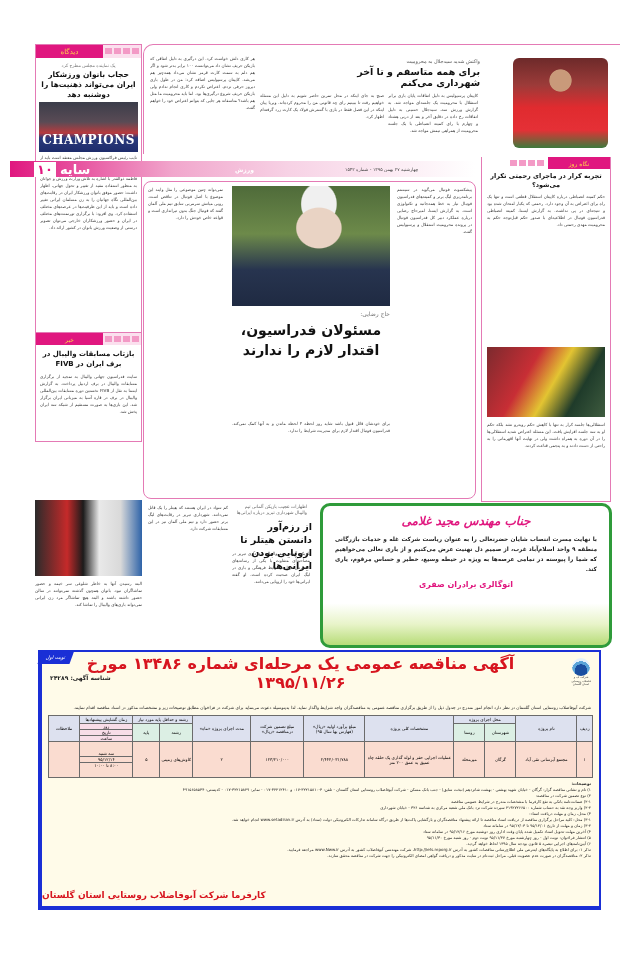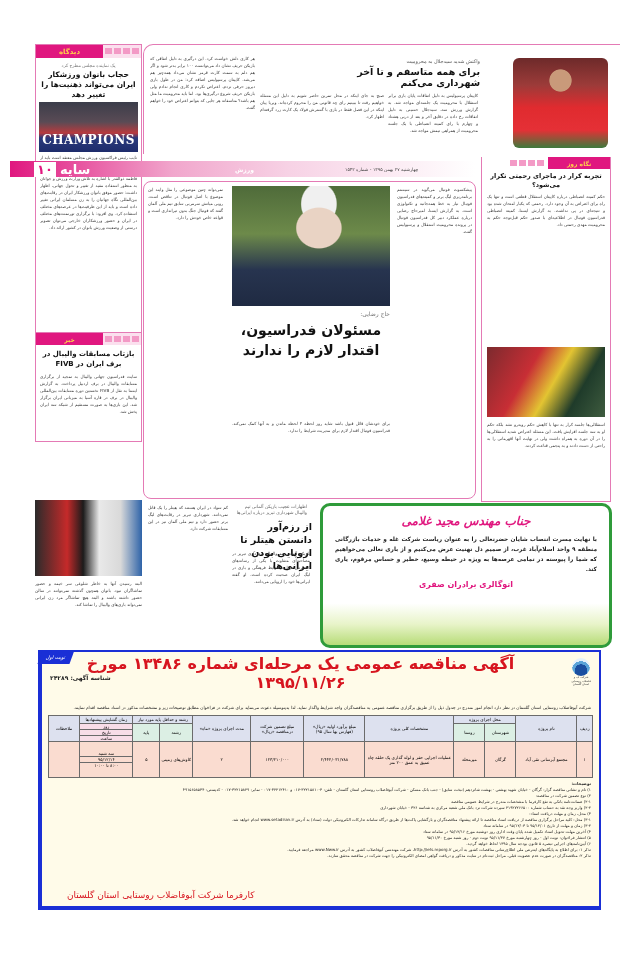--- a/index.html
+++ b/index.html
@@ -1,20 +1,20 @@
 <!DOCTYPE html>
 <html><head>
 <meta charset="utf-8">
 <style>
   * { box-sizing: border-box; margin: 0; padding: 0; }
   body { width: 620px; height: 958px; background: #fff; font-family: "DejaVu Sans", sans-serif; position: relative; overflow: hidden; direction: rtl; }
   .abs { position: absolute; }
   .txt { font-size: 4.2px; line-height: 7px; color: #333; text-align: justify; overflow: hidden; }
   .frame { border: 1.5px solid #e47ab5; }
-  .deco-head { background: #e0177f; color: #ffd24a; font-size: 7px; font-weight: bold; display:flex; align-items:center; justify-content:center; height: 13px; }
+  .deco-head { background: #e0177f; color: #ffd24a; font-size: 7px; font-weight: normal; display:flex; align-items:center; justify-content:center; height: 13px; }
   .deco-sq { display:flex; gap:2px; }
   .deco-sq span { width: 7px; height: 6px; background: #f39ac6; display:block; }
   .photo { overflow: hidden; }
   .head-big { font-weight: bold; color: #111; text-align: center; }
   table { border-collapse: collapse; width: 100%; font-size: 4.3px; }
   td, th { border: 1px solid #6b6b6b; text-align: center; padding: 1px; font-weight: normal; }
 </style>
 </head>
 <body>
 
@@ -22,21 +22,21 @@
   <div style="display:flex;height:13px;">
     <div class="deco-sq" style="padding:3px 2px;background:#fbe0ee;">
         <span></span>
         <span></span>
         <span></span>
         <span></span>
       </div>
     <div class="deco-head" style="flex:1;">دیدگاه</div>
   </div>
   <div style="font-size:4.5px;color:#777;text-align:center;margin-top:5px;">یک نماینده مجلس مطرح کرد</div>
-  <div class="head-big" style="font-size:7.5px;line-height:10px;margin:2px 3px;">حجاب بانوان ورزشکار ایران می‌تواند ذهنیت‌ها را تغییر دهد</div>
+  <div class="head-big" style="font-size:7.5px;line-height:10px;margin:2px 3px;">حجاب بانوان ورزشکار ایران می‌تواند ذهنیت‌ها را دوشنبه دهد</div>
   <div class="photo" style="margin:2px 3px;height:50px;background:linear-gradient(180deg,#3b3d4a 0%,#5a4b55 40%,#b93a3e 62%,#2a3a7c 72%,#1e2c6b 100%);position:relative;">
     <div style="position:absolute;bottom:5px;left:0;right:0;text-align:center;color:#fff;font-family:'DejaVu Serif',serif;font-size:12px;font-weight:bold;letter-spacing:0.5px;">CHAMPIONS</div>
   </div>
   <div class="txt" style="margin:2px 4px;height:200px;">نایب رئیس فراکسیون ورزش مجلس معتقد است باید از ظرفیت‌های ایجاد شده برای تغییر نگاه جهانیان به حجاب بانوان ورزشکار استفاده کرد. به گزارش مهر، سیده فاطمه ذوالقدر با اشاره به تلاش وزارت ورزش و جوانان به منظور استفاده مفید از تغییر و تحول جهانی، اظهار داشت: حضور موفق بانوان ورزشکار ایران در رقابت‌های بین‌المللی نگاه جهانیان را به زن مسلمان ایرانی تغییر داده است و باید از این ظرفیت‌ها در عرصه‌های مختلف استفاده کرد. وی افزود: با برگزاری تورنمنت‌های مختلف در ایران و حضور ورزشکاران خارجی می‌توان تصویر درستی از وضعیت ورزش بانوان در کشور ارائه داد.</div>
 </div>
 
 <div class="abs" style="left:143px;top:44px;width:477px;height:110px;border-top:1.5px solid #e47ab5;border-left:1.5px solid #e47ab5;border-top-left-radius:10px;"></div>
 <div class="abs txt" style="left:150px;top:55px;width:105px;height:95px;">هر کاری دلش خواست کرد. این درگیری به دلیل اتفاقی که بازیکن حریف نشان داد می‌توانست ۱۰۰ برابر بدتر شود و اگر هم دلم به سمت کارت قرمز نشان می‌داد همه‌چیز هم می‌شد. کاپیتان پرسپولیس اضافه کرد: من در طول بازی دیروز حرفی نزدم، اعتراض نکردم و کاری انجام ندادم ولی بازیکن حریف شروع درگیری‌ها بود. اما باید محرومیت ما مثل هم باشد؟ متاسفانه هر جایی که بتوانم اعتراض خود را خواهم گفت.</div>
 <div class="abs" style="left:375px;top:58px;width:105px;font-size:5px;color:#555;">واکنش شدید سیدجلال به محرومیت</div>
 <div class="abs head-big" style="left:320px;top:66px;width:160px;font-size:9.5px;text-align:right;">برای همه متاسفم و تا آخر شهرداری می‌کنم</div>
@@ -170,14 +170,14 @@
         <div>۳) محل، زمان و مهلت دریافت اسناد:</div>
         <div>۳-۱) محل: کلیه مراحل برگزاری مناقصه از دریافت اسناد مناقصه تا ارائه پیشنهاد مناقصه‌گران و بازگشایی پاکت‌ها از طریق درگاه سامانه تدارکات الکترونیکی دولت (ستاد) به آدرس www.setadiran.ir انجام خواهد شد.</div>
         <div>۳-۲) زمان و مهلت از تاریخ ۹۵/۱۲/۰۱ تا ۹۵/۱۲/۰۳ در سامانه ستاد</div>
         <div>۴) آخرین مهلت تحویل اسناد تکمیل شده پایان وقت اداری روز دوشنبه مورخ ۹۵/۱۲/۱۶ در سامانه ستاد</div>
         <div>۵) انتشار فراخوان: نوبت اول - روز چهارشنبه مورخ ۹۵/۱۱/۲۷ نوبت دوم - روز شنبه مورخ ۹۵/۱۱/۳۰</div>
         <div>۶) آیین‌نامه‌های اجرایی تبصره ۵ قانون بودجه سال ۱۳۹۵ لحاظ خواهد گردید.</div>
         <div>تذکر ۱: برای اطلاع به پایگاه‌های اینترنتی ملی اطلاع‌رسانی مناقصات کشور به آدرس http://iets.mporg.ir، شرکت مهندسی آبوفاضلاب کشور به آدرس www.Nww.ir مراجعه فرمایید.</div>
         <div>تذکر ۲: مناقصه‌گران در صورت عدم عضویت قبلی، مراحل ثبت‌نام در سایت مذکور و دریافت گواهی امضای الکترونیکی را جهت شرکت در مناقصه محقق سازند.</div>
       </div>
   </div>
-  <div style="position:absolute;left:25px;bottom:6px;color:#d7151f;font-size:9px;font-weight:normal;">کارفرما شرکت آبوفاضلاب روستایی استان گلستان</div>
+  <div style="position:absolute;left:0;bottom:6px;color:#d7151f;font-size:9px;font-weight:bold;">کارفرما شرکت آبوفاضلاب روستایی استان گلستان</div>
 </div>
 
 </body></html>

